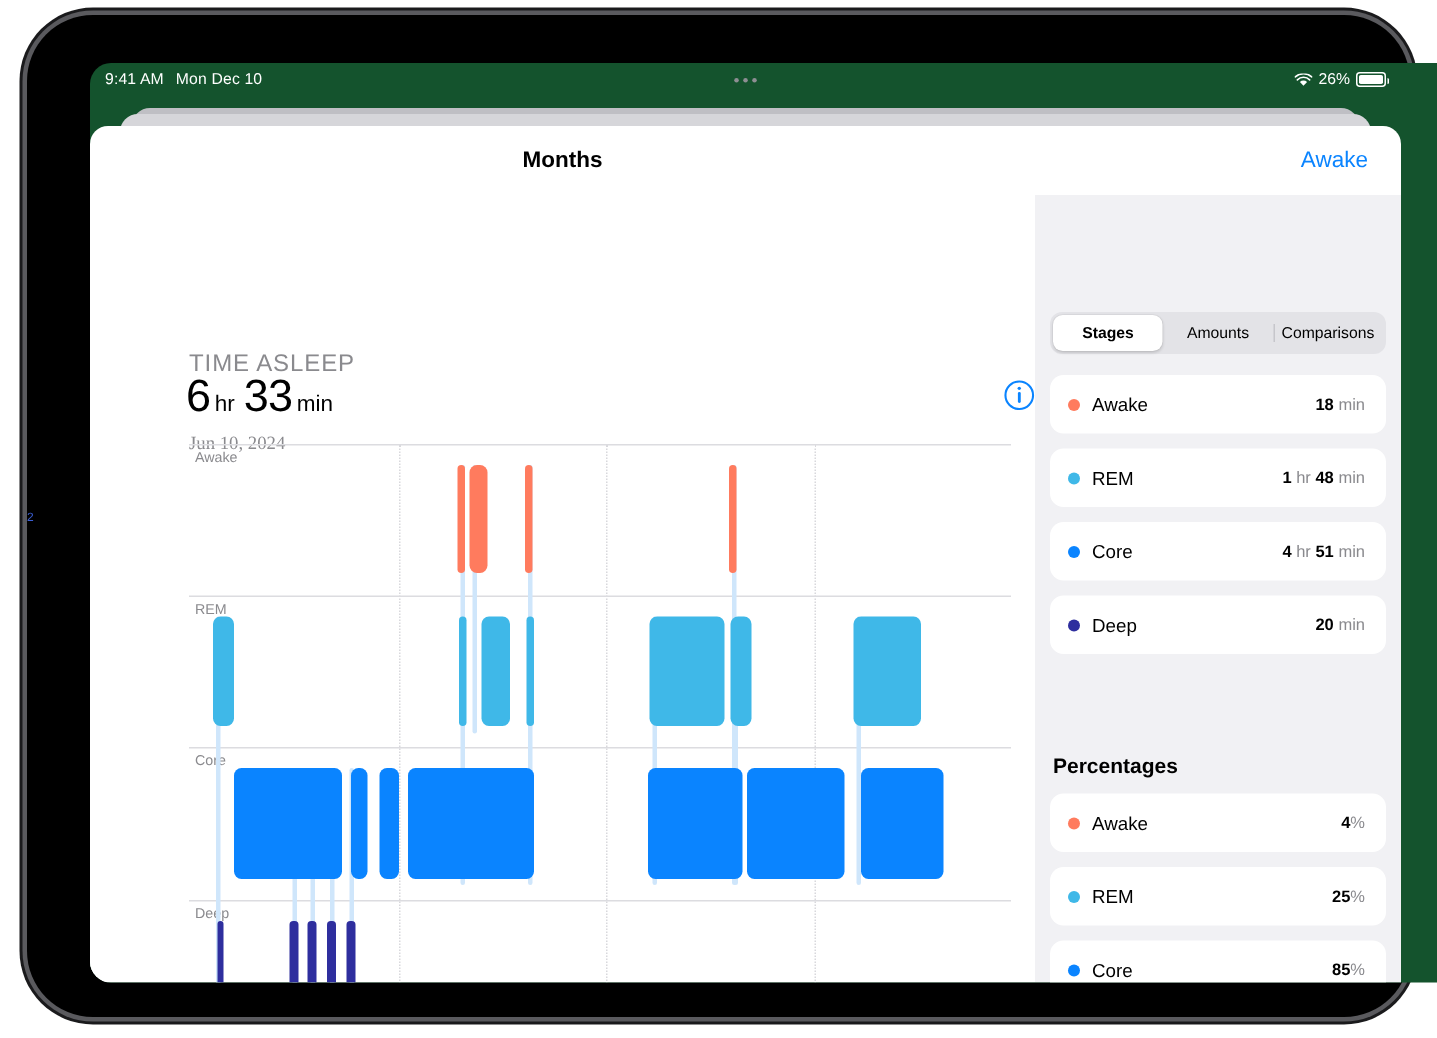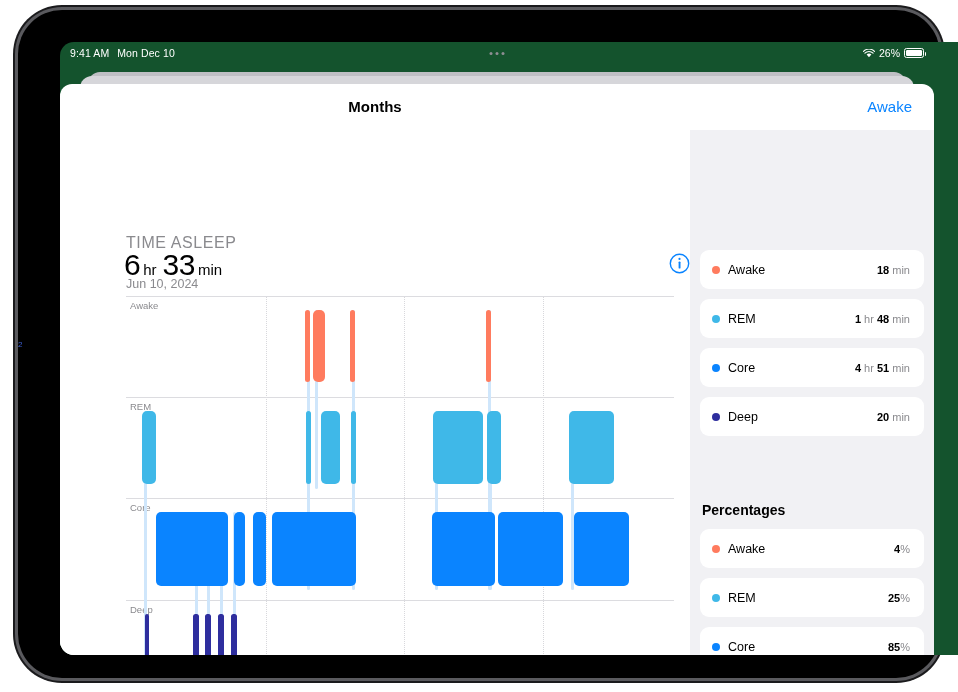--- a/index.html
+++ b/index.html
@@ -129,22 +129,22 @@
     position: absolute; left: 66px; top: 150px;
     font-size: 16px; letter-spacing: .6px; color: #8a8a8e; font-weight: 500;
   }
   #time-asleep-value {
     position: absolute; left: 64px; top: 164px;
     display: flex; align-items: baseline; color: #000;
   }
   .big-num { font-size: 30px; font-weight: 500; letter-spacing: -.5px; }
   .unit { font-size: 15px; font-weight: 400; margin: 0 6px 0 3px; }
   #date-label {
-    position: absolute; left: 66px; top: 193px;
-    font-size: 12.5px; color: #8a8a8e;
+    position: absolute; left: 66px; top: 204px;
+    font-size: 12.5px; color: #8a8a8e; font-family: Liberation Serif, serif;
   }
   #info-button {
     position: absolute; left: 609px; top: 169px;
     width: 21px; height: 21px; cursor: pointer;
   }
 
   
   #chart {
     position: absolute; left: 66px; top: 212px;
     width: 548px; height: 406px;
@@ -321,20 +321,25 @@
           <div class="bar thin" style="left: 360px; top: 14px; width: 5px; height: 72px; background: rgb(255, 123, 94);"></div>
           <div class="bar" style="left: 307px; top: 115px; width: 50px; height: 73px; background: rgb(63, 184, 232);"></div>
           <div class="bar" style="left: 361px; top: 115px; width: 14px; height: 73px; background: rgb(63, 184, 232);"></div>
           <div class="bar" style="left: 306px; top: 216px; width: 63px; height: 74px; background: rgb(10, 132, 255);"></div>
           <div class="bar" style="left: 372px; top: 216px; width: 65px; height: 74px; background: rgb(10, 132, 255);"></div>
           <div class="bar" style="left: 443px; top: 115px; width: 45px; height: 73px; background: rgb(63, 184, 232);"></div>
           <div class="bar" style="left: 448px; top: 216px; width: 55px; height: 74px; background: rgb(10, 132, 255);"></div>
         </div>
 
       <div id="right-pane">
+        <div id="stage-mode-seg">
+          <div class="seg selected">Stages</div>
+          <div class="seg">Amounts</div>
+          <div class="seg div">Comparisons</div>
+        </div>
         <div id="percentages-title">Percentages</div>
       <div class="stage-card" style="top: 120px;">
             <span class="dot" style="background: rgb(255, 123, 94);"></span>
             <span class="stage-name">Awake</span>
             <span class="stage-value"><b>18</b> <span class="m">min</span></span>
           </div>
           <div class="stage-card" style="top: 169px;">
             <span class="dot" style="background: rgb(63, 184, 232);"></span>
             <span class="stage-name">REM</span>
             <span class="stage-value"><b>1</b> <span class="m">hr</span> <b>48</b> <span class="m">min</span></span>

